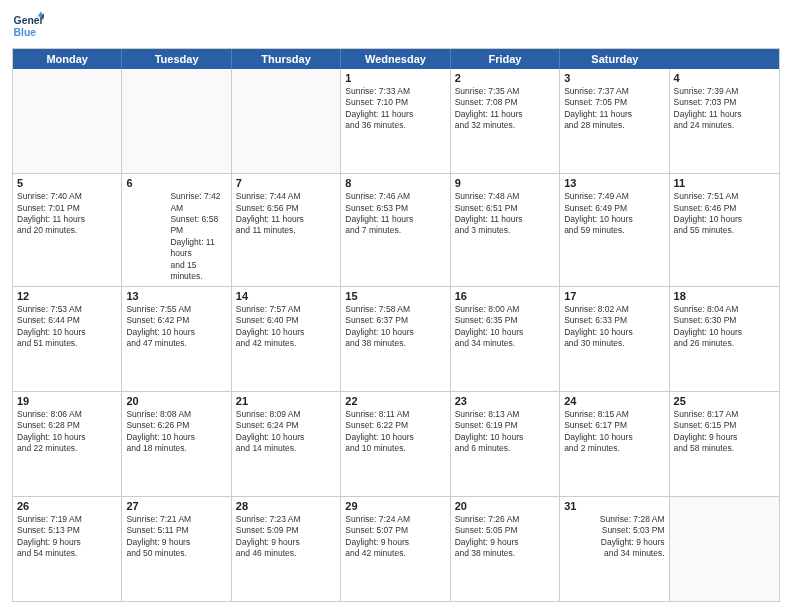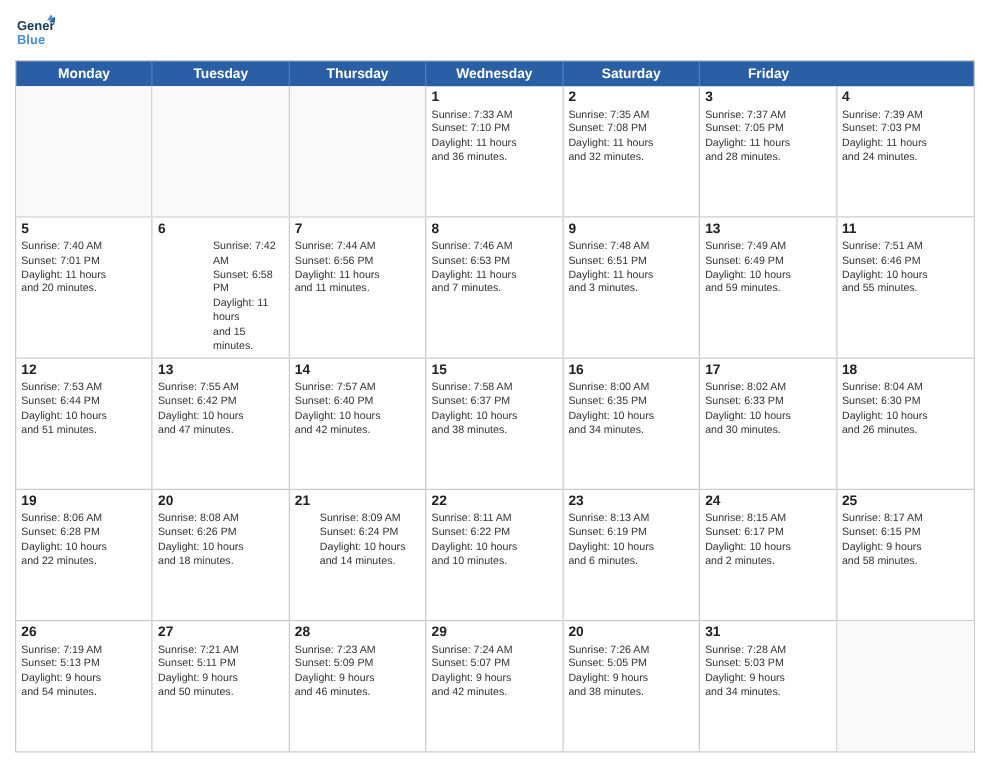--- a/index.html
+++ b/index.html
@@ -124,22 +124,22 @@
       <div class="subtitle"></div>
     </div>
   </div>
 
   <div class="calendar">
     <div class="cal-header">
         <div class="cal-header-cell">Monday</div>
         <div class="cal-header-cell">Tuesday</div>
         <div class="cal-header-cell">Thursday</div>
         <div class="cal-header-cell">Wednesday</div>
+        <div class="cal-header-cell">Friday</div>
         <div class="cal-header-cell">Saturday</div>
-        <div class="cal-header-cell">Friday</div>
       </div>
     <div class="cal-body">
     <div class="cal-row">
           <div class="cal-cell empty"></div>
           <div class="cal-cell empty"></div>
           <div class="cal-cell empty"></div>
           <div class="cal-cell">
             <div class="day-num">1</div>
             <div class="cell-text" style="white-space: pre-line;">Sunrise: 7:33 AM
 Sunset: 7:10 PM
@@ -280,21 +280,21 @@
           </div>
           <div class="cal-cell">
             <div class="day-num">20</div>
             <div class="cell-text" style="white-space: pre-line;">Sunrise: 8:08 AM
 Sunset: 6:26 PM
 Daylight: 10 hours
 and 18 minutes.</div>
           </div>
           <div class="cal-cell">
             <div class="day-num">21</div>
-            <div class="cell-text" style="white-space: pre-line; margin-left: 20px;">Sunrise: 8:09 AM
+            <div class="cell-text" style="white-space: pre-line;">Sunrise: 8:09 AM
 Sunset: 6:24 PM
 Daylight: 10 hours
 and 14 minutes.</div>
           </div>
           <div class="cal-cell">
             <div class="day-num">22</div>
             <div class="cell-text" style="white-space: pre-line;">Sunrise: 8:11 AM
 Sunset: 6:22 PM
 Daylight: 10 hours
 and 10 minutes.</div>
@@ -352,21 +352,21 @@
           </div>
           <div class="cal-cell">
             <div class="day-num">20</div>
             <div class="cell-text" style="white-space: pre-line;">Sunrise: 7:26 AM
 Sunset: 5:05 PM
 Daylight: 9 hours
 and 38 minutes.</div>
           </div>
           <div class="cal-cell">
             <div class="day-num">31</div>
-            <div class="cell-text" style="white-space: pre-line;">Sunrise: 7:28 AM
+            <div class="cell-text" style="white-space: pre-line; text-align: right;">Sunrise: 7:28 AM
 Sunset: 5:03 PM
 Daylight: 9 hours
 and 34 minutes.</div>
           </div>
           <div class="cal-cell empty"></div>
         </div>
       </div>
   </div>
 </div>
 

